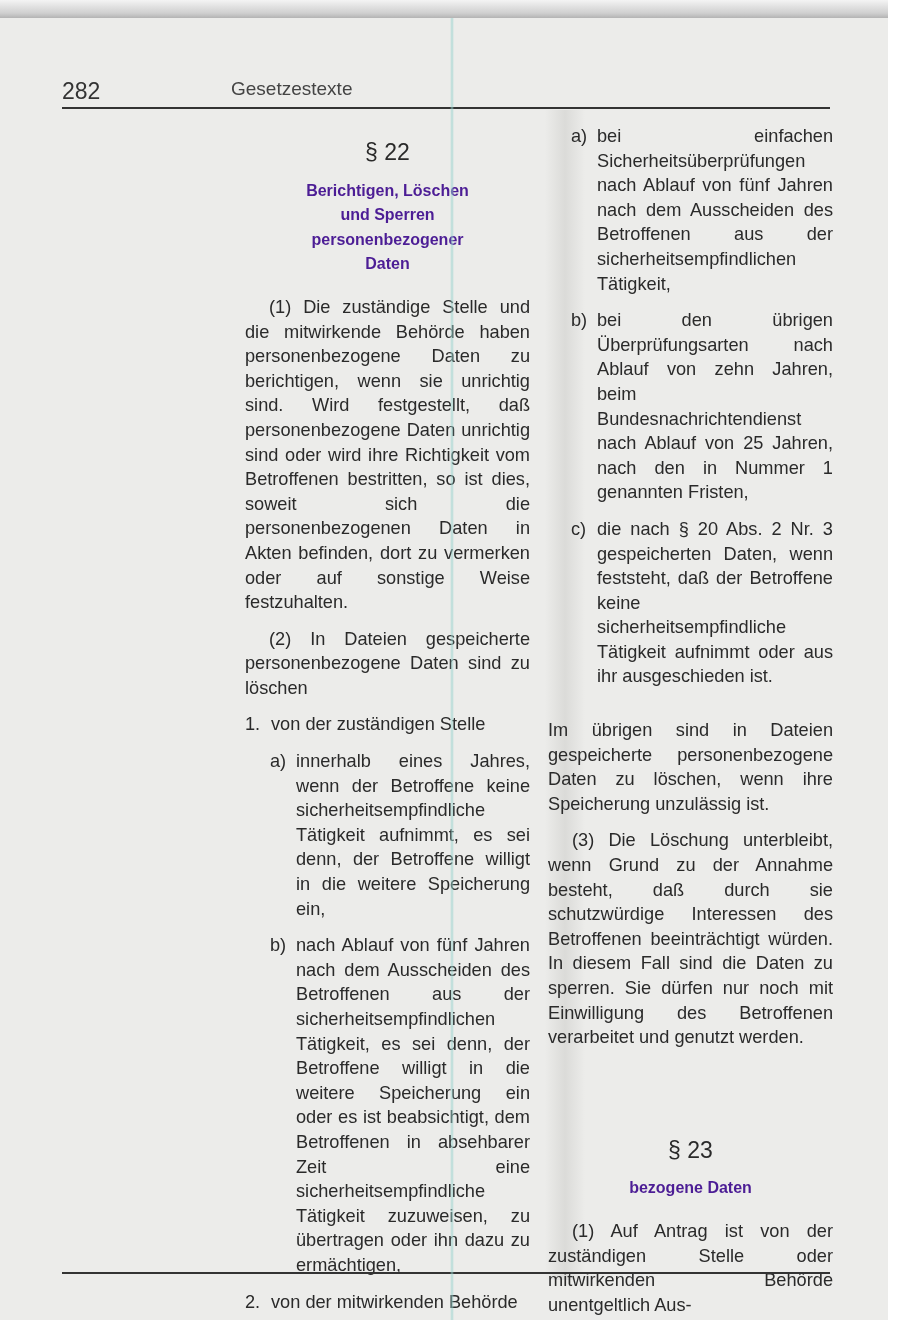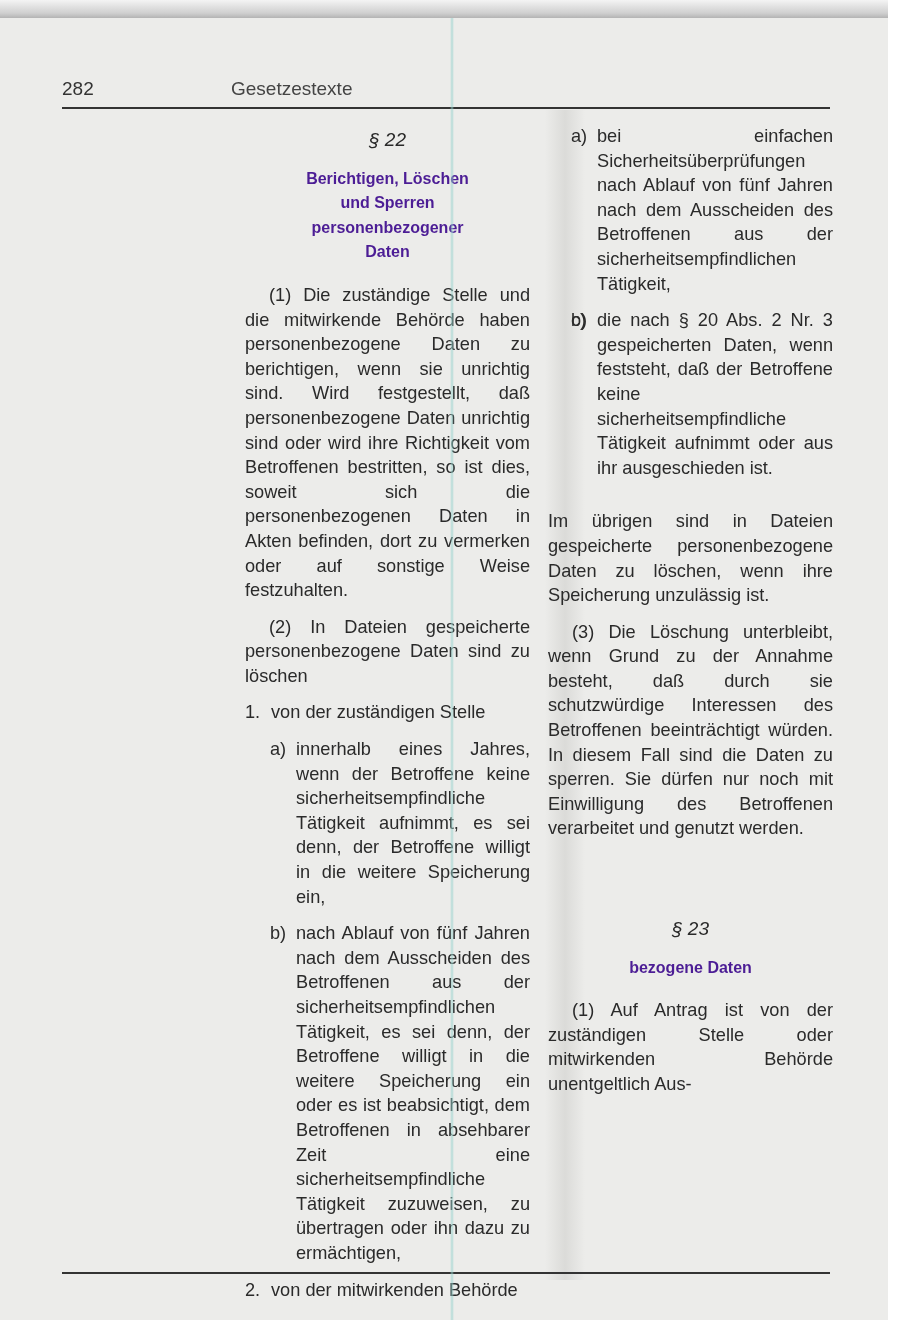--- a/index.html
+++ b/index.html
@@ -26,37 +26,37 @@
     background: linear-gradient(90deg, rgba(180,220,215,0.0), rgba(150,210,205,0.65), rgba(180,220,215,0.0));
   }
   .shade {
     position: absolute; left: 545px; top: 110px; width: 40px; height: 1170px;
     background: linear-gradient(90deg, rgba(200,200,198,0), rgba(205,205,202,0.55), rgba(200,200,198,0));
   }
 
   .running-head {
     position: absolute; left: 62px; top: 78px; width: 768px; height: 26px;
   }
-  .page-number { position: absolute; left: 0; top: 0; font-size: 19px; color: #333; }
+  .page-number { position: absolute; left: 0; top: 0; font-size: 23px; color: #333; }
   .running-title { position: absolute; left: 169px; top: 0; font-size: 19px; color: #444; }
   .rule-top {
     position: absolute; left: 62px; top: 107px; width: 768px; height: 1.5px; background: #333;
   }
   .rule-bottom {
     position: absolute; left: 62px; top: 1272px; width: 768px; height: 1.5px; background: #333;
   }
 
   .col {
     position: absolute; top: 120px; width: 285px;
     font-size: 18.2px; line-height: 24.6px; color: #2a2a2a;
   }
   .col-left { left: 245px; }
   .col-right { left: 548px; }
 
-  .sec-num { text-align: center; font-size: 19px; margin: 8px 0 14px 0; font-style: italic; }
+  .sec-num { text-align: center; font-size: 23px; margin: 20px 0 14px 0; }
   .sec-title {
     text-align: center; font-weight: bold; font-size: 16px; line-height: 24.6px;
     color: #4c1d95; margin: 0 0 18px 0;
   }
   p { margin: 0; }
   .just { text-align: justify; }
   .para { text-indent: 24px; text-align: justify; margin-bottom: 12px; }
 
   .item { position: relative; text-align: justify; margin-bottom: 12px; }
   .item .lbl { position: absolute; left: 0; top: 0; }
@@ -111,20 +111,21 @@
   </div>
 </div>
 
 <div class="col col-right">
   <div class="item rsub-item" style="margin-top:4px;">
     <span class="lbl">a)</span>
     <span>bei einfachen Sicherheitsüberprüfungen nach Ablauf von fünf Jahren nach dem Ausscheiden des Betroffenen aus der sicherheitsempfindlichen Tätigkeit,</span>
   </div>
   <div class="item rsub-item">
     <span class="lbl">b)</span>
+    <span>bei den übrigen Überprüfungsarten nach Ablauf von zehn Jahren, beim Bundesnachrichtendienst nach Ablauf von 25 Jahren, nach den in Nummer 1 genannten Fristen,</span>
   </div>
   <div class="item rsub-item">
     <span class="lbl">c)</span>
     <span>die nach § 20 Abs. 2 Nr. 3 gespeicherten Daten, wenn feststeht, daß der Betroffene keine sicherheitsempfindliche Tätigkeit aufnimmt oder aus ihr ausgeschieden ist.</span>
   </div>
   <p class="just" style="margin-bottom:12px;margin-top:29px;">Im übrigen sind in Dateien gespeicherte personenbezogene Daten zu löschen, wenn ihre Speicherung unzulässig ist.</p>
   <p class="para">(3) Die Löschung unterbleibt, wenn Grund zu der Annahme besteht, daß durch sie schutzwürdige Interessen des Betroffenen beeinträchtigt würden. In diesem Fall sind die Daten zu sperren. Sie dürfen nur noch mit Einwilligung des Betroffenen verarbeitet und genutzt werden.</p>
 
   <div class="spacer-23"></div>
   <div class="sec-num">§ 23</div>

